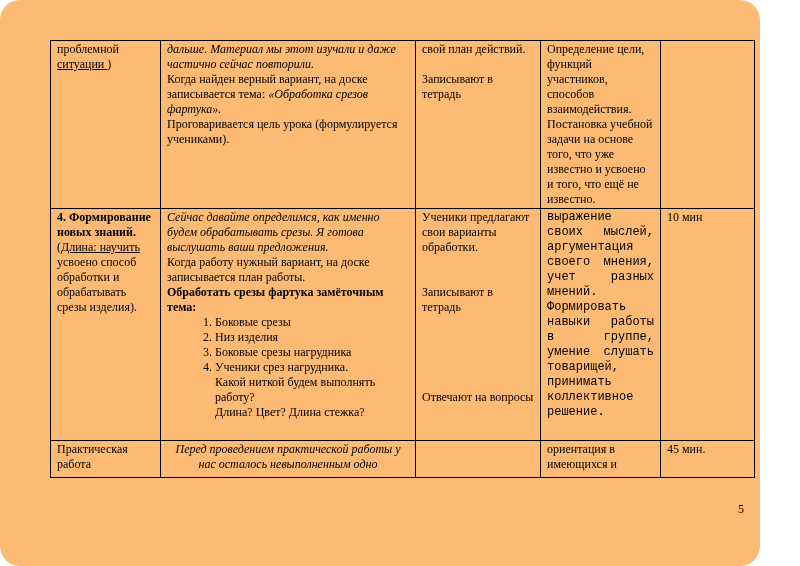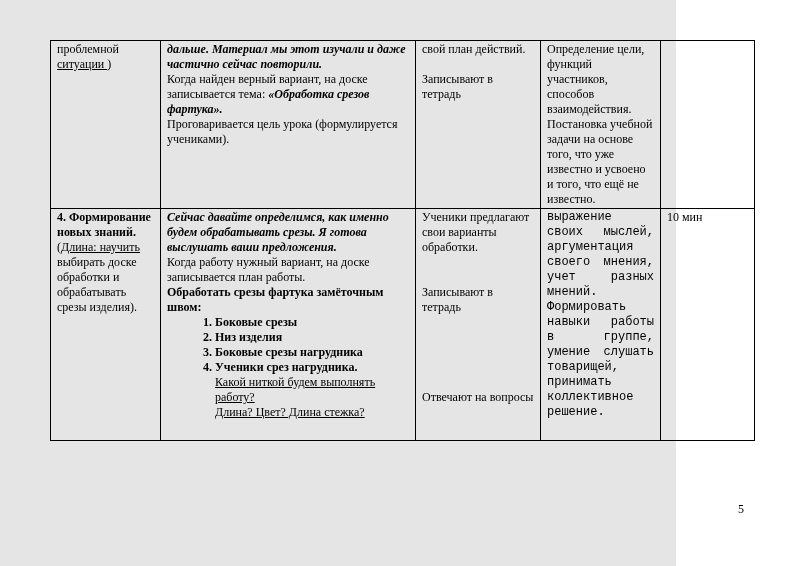--- a/index.html
+++ b/index.html
@@ -3,21 +3,21 @@
 <meta charset="utf-8">
 <style>
   * { margin: 0; padding: 0; box-sizing: border-box; }
   html, body { background: #ffffff; }
   body {
     width: 800px; height: 566px;
     font-family: "Liberation Serif", "DejaVu Serif", serif;
     font-size: 12px; color: #000;
     position: relative; overflow: hidden;
   }
-  .page { position: relative; width: 676px; height: 566px; background: #e5e5e5; }
+  .page { position: relative; width: 760px; height: 566px; background: #fdba74; border-radius: 20px; }
 
   table.lesson-table {
     position: absolute; left: 50px; top: 40px;
     width: 704px;
     border-collapse: collapse; table-layout: fixed;
   }
   col.c1 { width: 110px; }
   col.c2 { width: 255px; }
   col.c3 { width: 125px; }
   col.c4 { width: 120px; }
@@ -27,36 +27,36 @@
     border: 1px solid #000;
     vertical-align: top;
     padding: 1px 6px 1px 6px;
     line-height: 15px;
   }
   tr.r1 { height: 168px; }
   tr.r2 { height: 232px; margin-left: 48px; }
   tr.r3 { height: 37px; }
 
   p { margin: 0; }
-  .bi { font-weight: bold; font-style: italic; }
+  .bi { font-weight: normal; font-style: italic; }
   .b  { font-weight: bold; }
   .u  { text-decoration: underline; }
   .center { text-align: center; }
   .justify { text-align: justify; font-family: Liberation Mono, monospace; }
 
   .gap15 { margin-top: 15px; }
   .gap30 { margin-top: 30px; }
   .gap75 { margin-top: 75px; }
 
   ol.plan-list {
     margin: 0; padding-left: 48px;
-    font-weight: bold;
+    font-weight: normal;
     list-style: decimal outside;
   }
-  .indented { margin-left: 48px; text-decoration: underline; }
+  .indented { margin-left: 48px; }
 
   .page-number {
     position: absolute; left: 738px; top: 502px;
     font-size: 12px;
   }
 </style>
 </head>
 <body>
 
 <div class="page">
@@ -88,26 +88,26 @@
           <p>Определение цели, функций участников, способов взаимодействия. Постановка учебной задачи на основе того, что уже известно и усвоено и того, что ещё не известно.</p>
         </td>
         <td>
           <p></p>
         </td>
       </tr>
 
       <tr class="r2">
         <td>
           <p class="b">4. Формирование новых знаний.</p>
-          <p><span>(</span><span class="u">Длина: научить</span><span> выбирать доске обработки и обрабатывать срезы изделия).</span></p>
+          <p><span>(</span><span class="u">Длина: научить</span><span> усвоено способ обработки и обрабатывать срезы изделия).</span></p>
         </td>
         <td>
           <p class="bi">Сейчас давайте определимся, как именно будем обрабатывать срезы. Я готова выслушать ваши предложения.</p>
           <p>Когда работу нужный вариант, на доске записывается план работы.</p>
-          <p class="b">Обработать срезы фартука замёточным швом:</p>
+          <p class="b">Обработать срезы фартука замёточным тема:</p>
           <ol class="plan-list">
             <li>Боковые срезы</li>
             <li>Низ изделия</li>
             <li>Боковые срезы нагрудника</li>
             <li>Ученики срез нагрудника.</li>
           </ol>
           <p class="indented">Какой ниткой будем выполнять работу?</p>
           <p class="indented">Длина? Цвет? Длина стежка?</p>
         </td>
         <td>
@@ -116,19 +116,36 @@
           <p class="gap75">Отвечают на вопросы</p>
         </td>
         <td>
           <p class="justify">выражение своих мыслей, аргументация своего мнения, учет разных мнений. Формировать навыки работы в группе, умение слушать товарищей, принимать коллективное решение.</p>
         </td>
         <td>
           <p>10 мин</p>
         </td>
       </tr>
 
+      <tr class="r3">
+        <td>
+          <p>Практическая работа</p>
+        </td>
+        <td>
+          <p class="bi center">Перед проведением практической работы у нас осталось невыполненным одно</p>
+        </td>
+        <td>
+          <p></p>
+        </td>
+        <td>
+          <p>ориентация в имеющихся и</p>
+        </td>
+        <td>
+          <p>45 мин.</p>
+        </td>
+      </tr>
 
     </tbody>
   </table>
 
   <div class="page-number">5</div>
 
 </div>
 
 </body></html>

